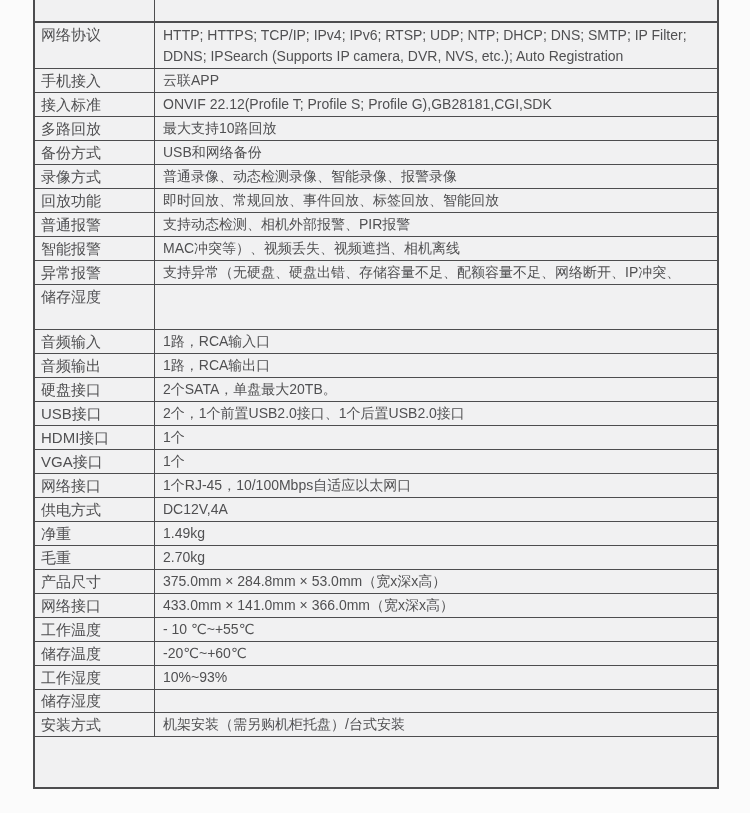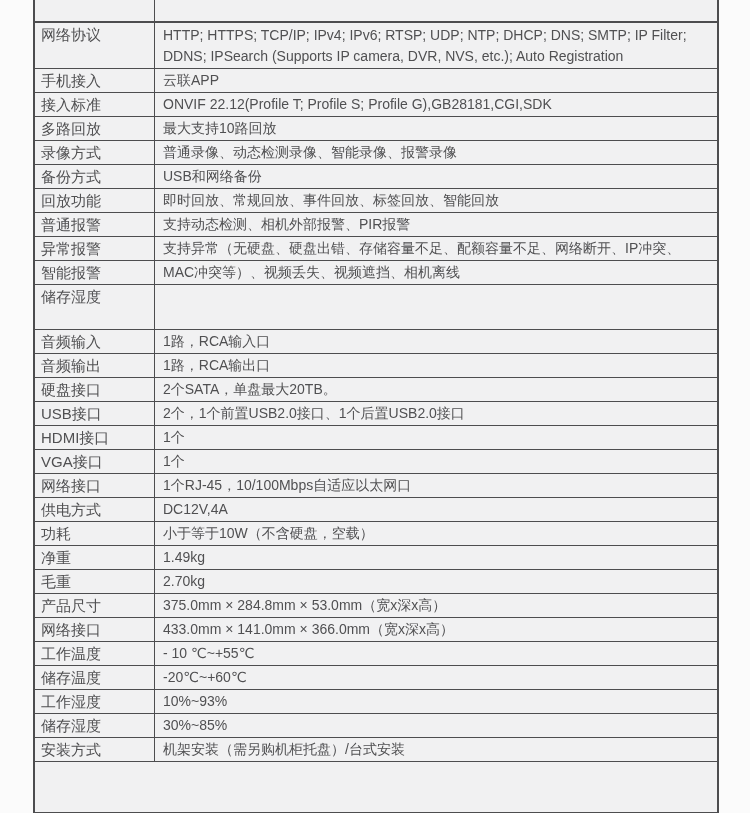--- a/index.html
+++ b/index.html
@@ -81,49 +81,49 @@
       <div class="cv">ONVIF 22.12(Profile T; Profile S; Profile G),GB28181,CGI,SDK</div>
     </div>
 
 
     <div class="row">
       <div class="cl">多路回放</div>
       <div class="cv">最大支持10路回放</div>
     </div>
 
     <div class="row">
+      <div class="cl">备份方式</div>
+      <div class="cv">USB和网络备份</div>
+    </div>
+
+    <div class="row">
       <div class="cl">录像方式</div>
       <div class="cv">普通录像、动态检测录像、智能录像、报警录像</div>
     </div>
 
     <div class="row">
-      <div class="cl">备份方式</div>
-      <div class="cv">USB和网络备份</div>
-    </div>
-
-    <div class="row">
       <div class="cl">回放功能</div>
       <div class="cv">即时回放、常规回放、事件回放、标签回放、智能回放</div>
     </div>
 
     <div class="row">
       <div class="cl">普通报警</div>
       <div class="cv">支持动态检测、相机外部报警、PIR报警</div>
     </div>
 
     <div class="row">
+      <div class="cl">智能报警</div>
+      <div class="cv">MAC冲突等）、视频丢失、视频遮挡、相机离线</div>
+    </div>
+
+    <div class="row">
       <div class="cl">异常报警</div>
       <div class="cv">支持异常（无硬盘、硬盘出错、存储容量不足、配额容量不足、网络断开、IP冲突、</div>
     </div>
 
-    <div class="row">
-      <div class="cl">智能报警</div>
-      <div class="cv">MAC冲突等）、视频丢失、视频遮挡、相机离线</div>
-    </div>
-
     <div class="row h2b">
       <div class="cl">储存湿度</div>
     </div>
 
     <div class="row">
       <div class="cl">音频输入</div>
       <div class="cv">1路，RCA输入口</div>
     </div>
 
     <div class="row">
@@ -154,24 +154,20 @@
     <div class="row">
       <div class="cl">网络接口</div>
       <div class="cv">1个RJ-45，10/100Mbps自适应以太网口</div>
     </div>
 
     <div class="row">
       <div class="cl">供电方式</div>
       <div class="cv">DC12V,4A</div>
     </div>
 
-    <div class="row">
-      <div class="cl">功耗</div>
-      <div class="cv">小于等于10W（不含硬盘，空载）</div>
-    </div>
 
     <div class="row">
       <div class="cl">净重</div>
       <div class="cv">1.49kg</div>
     </div>
 
     <div class="row">
       <div class="cl">毛重</div>
       <div class="cv">2.70kg</div>
     </div>
@@ -196,21 +192,20 @@
       <div class="cv">-20℃~+60℃</div>
     </div>
 
     <div class="row">
       <div class="cl">工作湿度</div>
       <div class="cv">10%~93%</div>
     </div>
 
     <div class="row">
       <div class="cl">储存湿度</div>
-      <div class="cv">30%~85%</div>
     </div>
 
     <div class="row">
       <div class="cl">安装方式</div>
       <div class="cv">机架安装（需另购机柜托盘）/台式安装</div>
     </div>
 
     <div class="row frow">
       
       

